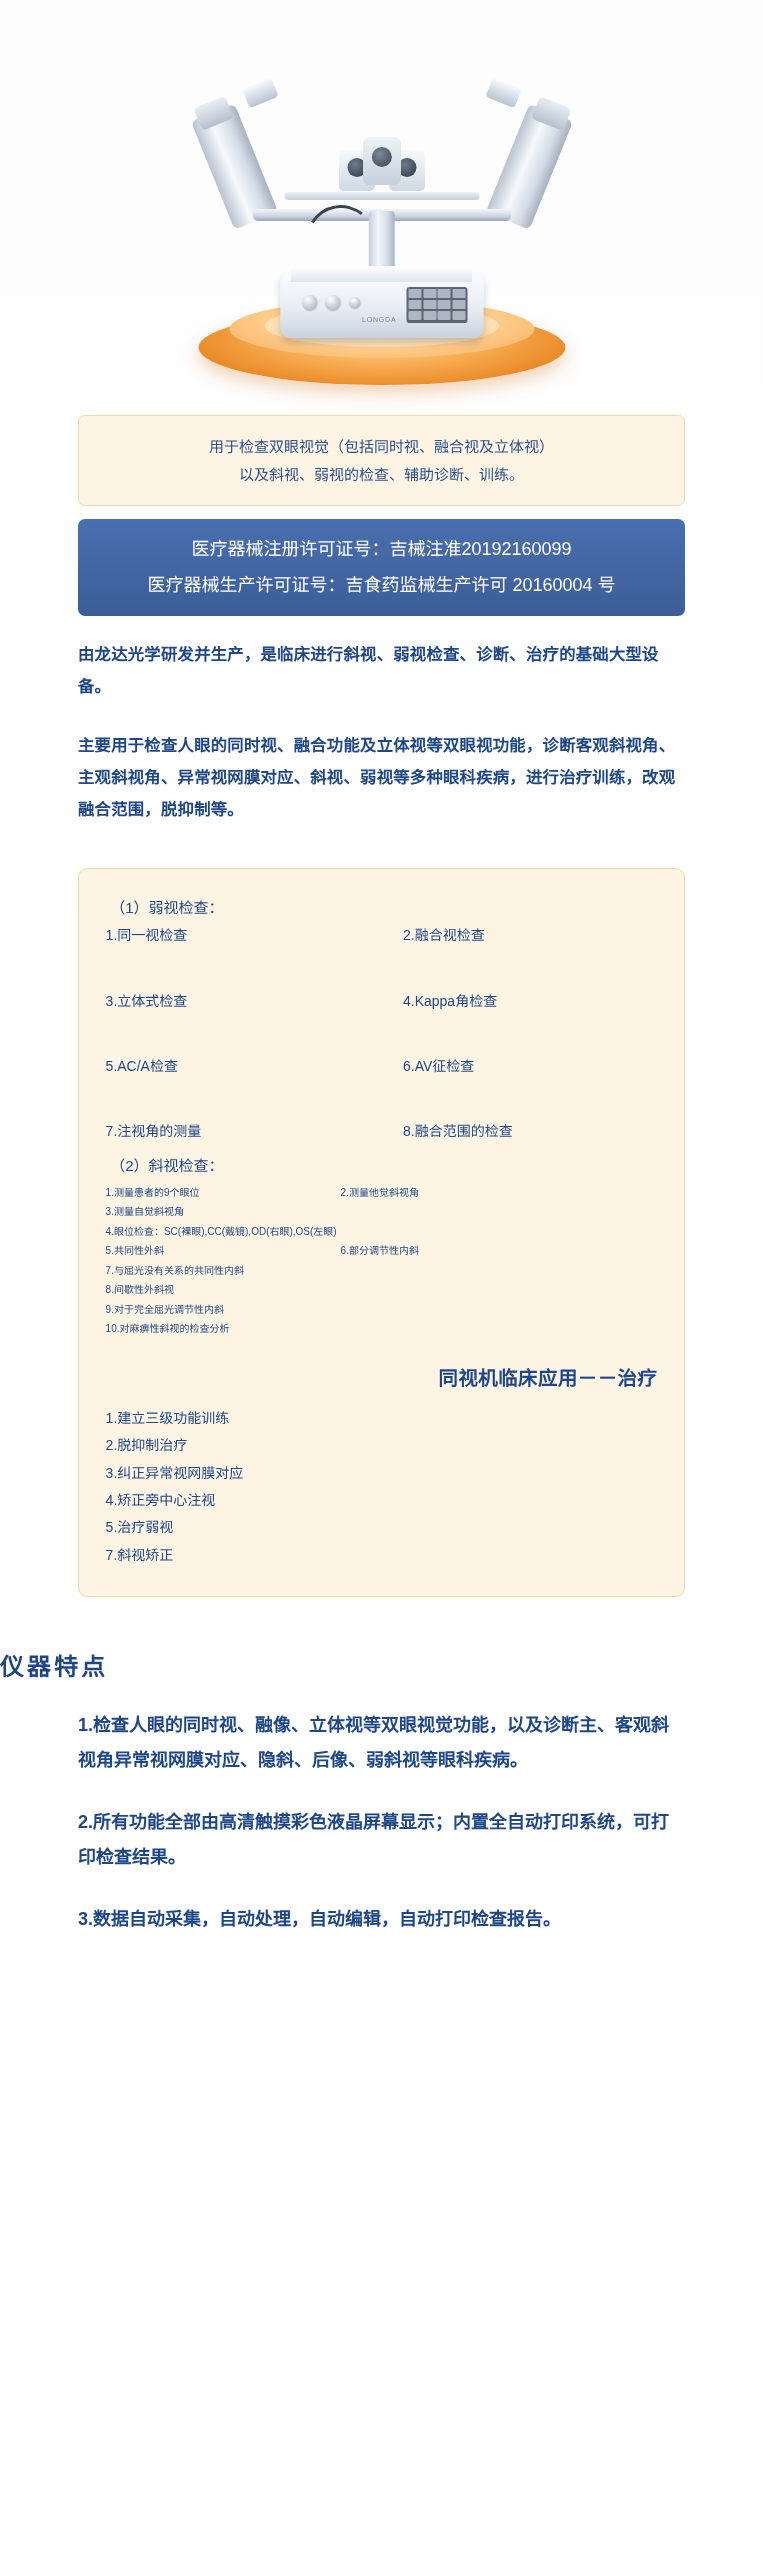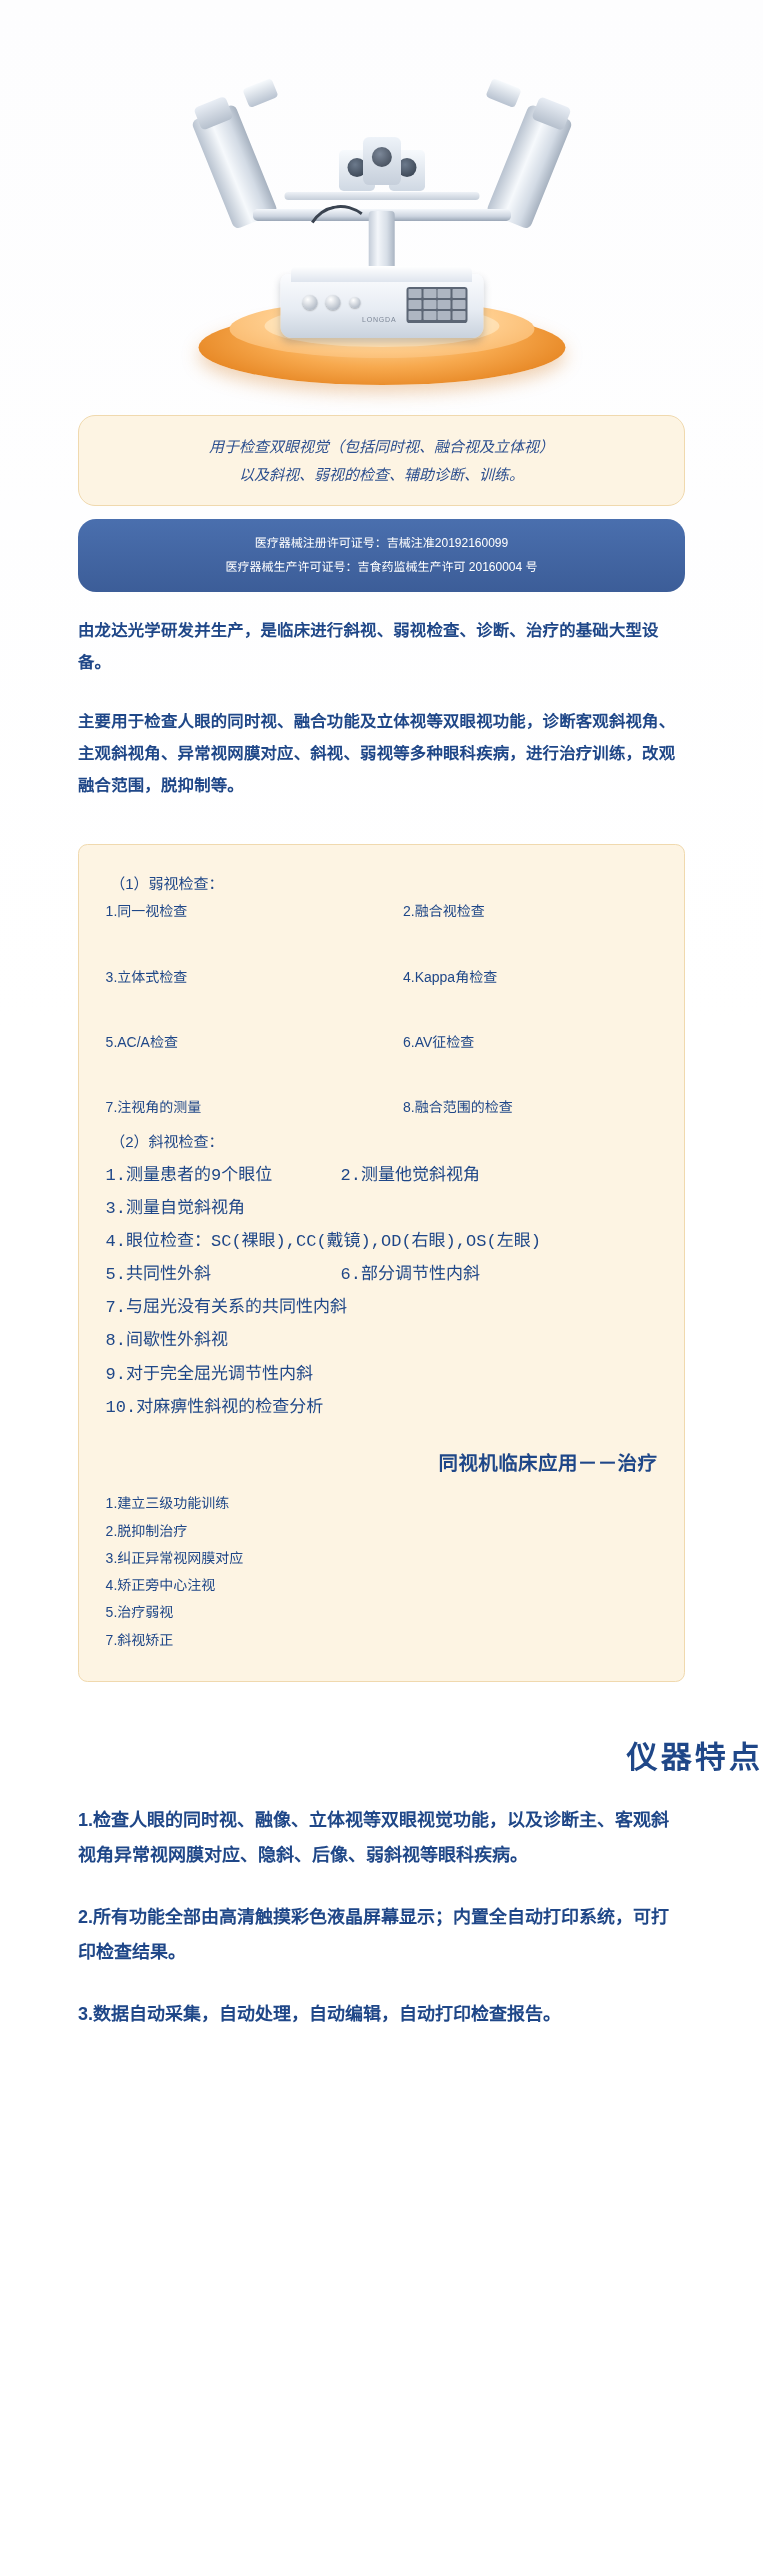--- a/index.html
+++ b/index.html
@@ -258,38 +258,37 @@
     background: linear-gradient(180deg, #f6f9fc, #b9c3d1);
     border-radius: 3.9px;
   }
   .topcap.l { left: 31px; transform: rotate(-22deg); }
   .topcap.r { right: 31px; transform: rotate(22deg); }
 
   .intro-box {
     margin: 7.8px 78px 0 78px;
     background: #fdf4e3;
     border: 0.8px solid #f0d9ae;
-    border-radius: 17px;
+    border-radius: 7px;
     padding: 17px 19px 15.6px 19px;
     text-align: center;
     color: #2c4f8f;
     font-size: 15px;
     line-height: 1.9;
     box-sizing: border-box;
-    font-style: italic;
   }
 
   .cert-box {
     margin: 12.5px 78px 0 78px;
     background: linear-gradient(180deg, #4a6fae 0%, #3c5d98 100%);
-    border-radius: 18px;
+    border-radius: 7px;
     padding: 12.5px 7.8px;
     text-align: center;
     color: #ffffff;
-    font-size: 12px;
+    font-size: 18px;
     line-height: 2.0;
     box-sizing: border-box;
   }
   .cert-box .row { white-space: nowrap; }
 
   
   .para {
     margin: 23.5px 78px 0 78px;
     font-size: 16.4px;
     line-height: 1.95;
@@ -331,33 +330,32 @@
     line-height: 1.6;
     margin-bottom: 11px;
     gap: 43px;
   }
   .one-col {
     font-size: 14px;
     line-height: 1.95;
   }
   .one-col div { white-space: nowrap; }
   .mixed {
-    font-size: 17px;
+    font-size: 10px;
     line-height: 1.95;
-    font-family: Liberation Mono, monospace;
   }
   .mixed .pair {
     display: flex;
   }
   .mixed .pair span:first-child { width: 235px; }
 
   
   .features-title {
-    text-align: right;
-    font-size: 31px;
+    text-align: left;
+    font-size: 24px;
     font-weight: bold;
     color: #1f4788;
     letter-spacing: 3.1px;
     margin: 50px 0 26.6px 0;
   }
   .feature-item {
     margin: 0 78px 26.6px 78px;
     font-size: 18px;
     line-height: 1.95;
     font-weight: bold;

